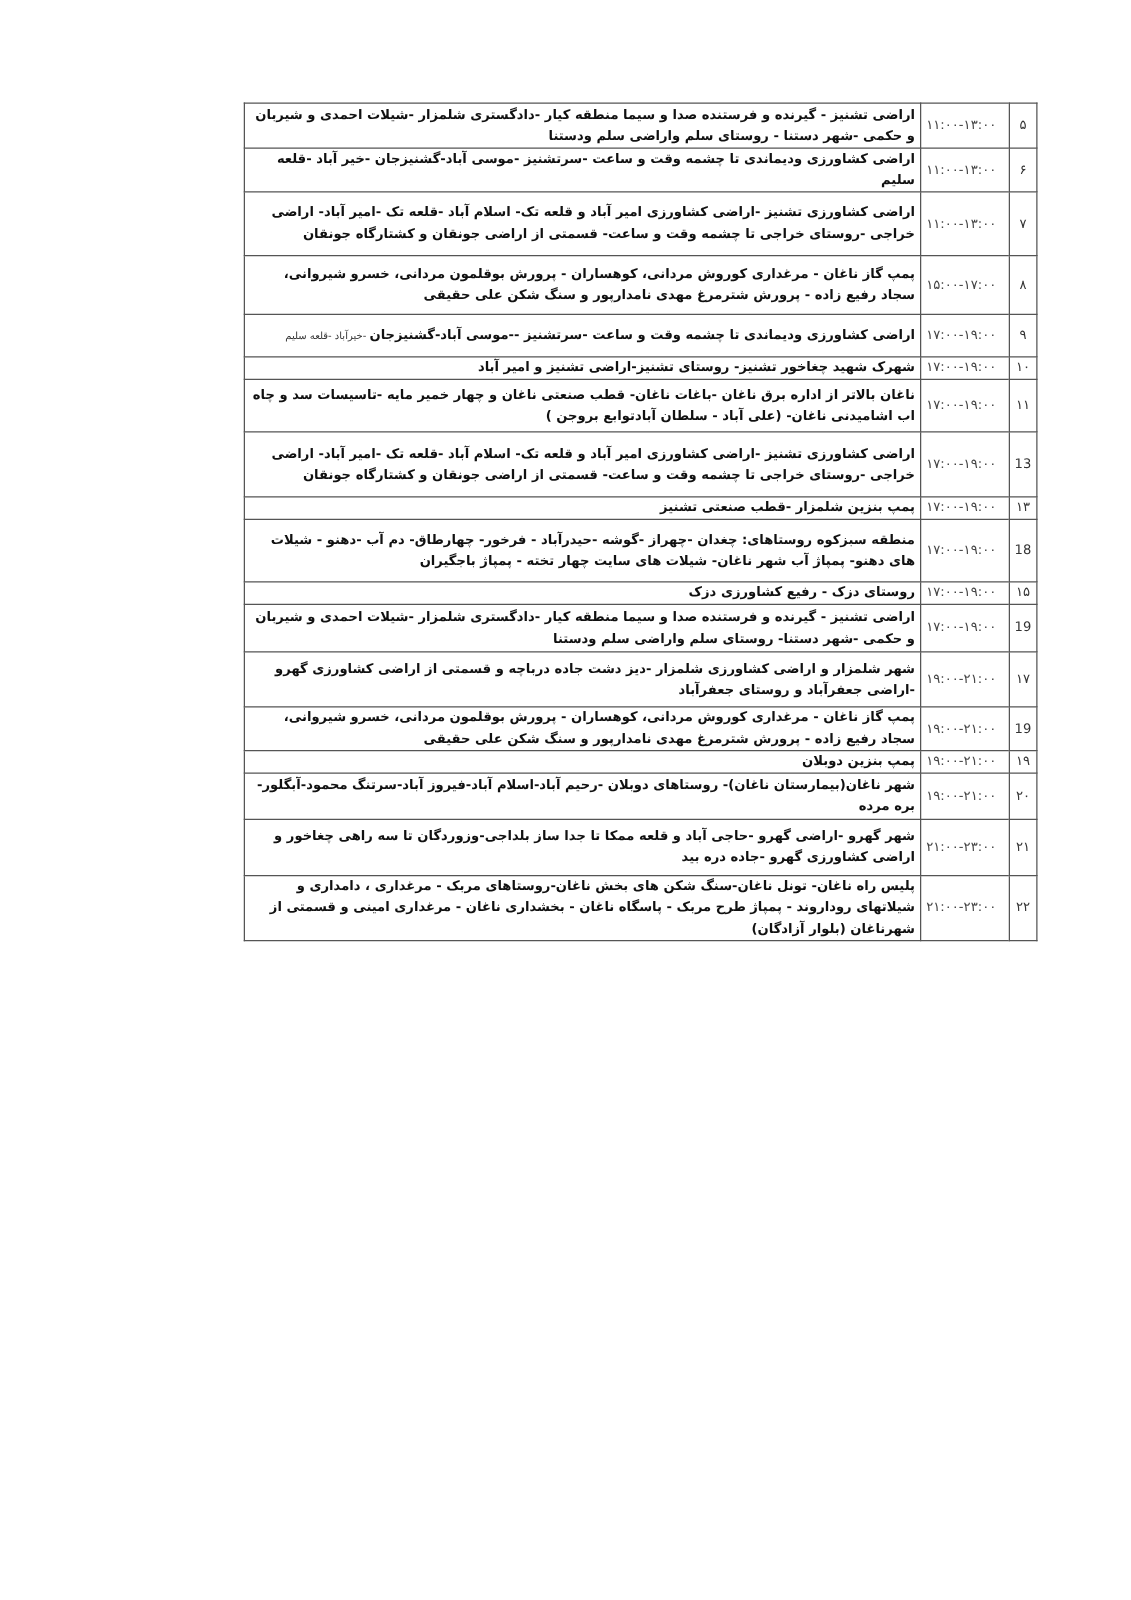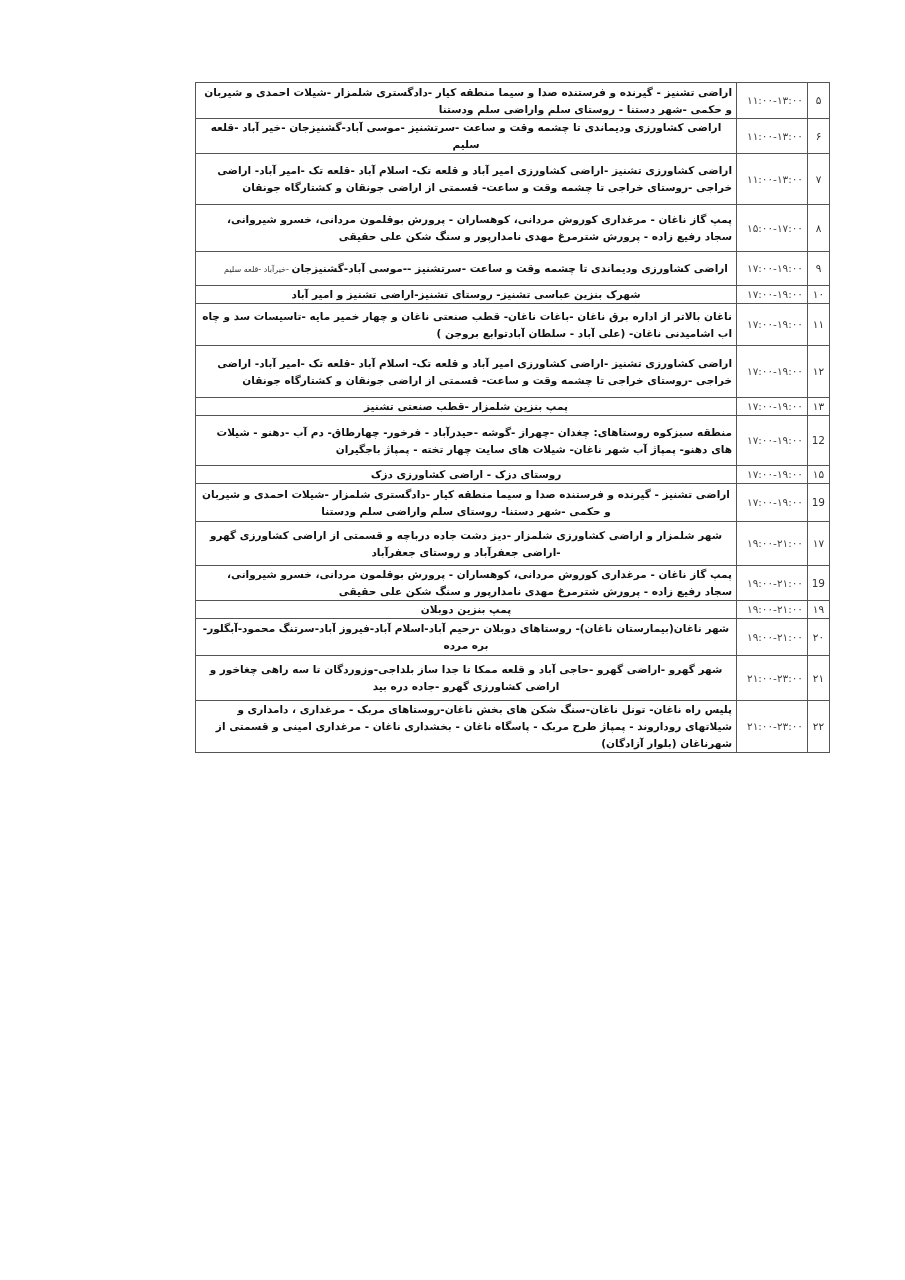--- a/index.html
+++ b/index.html
@@ -8,24 +8,24 @@
   .page { position: absolute; left: 0; top: 0; width: 905px; height: 1280px; background: #fff; }
   table.schedule {
     position: absolute; left: 195px; top: 82px; width: 635px;
     border-collapse: collapse; direction: rtl; table-layout: fixed;
   }
   table.schedule td {
     border: 1px solid #555; padding: 0 4px; vertical-align: middle;
     font-size: 10.5px; line-height: 17px;
   }
   td.num { width: 13px; text-align: center; font-size: 10px; color: #333; }
-  td.time { width: 62px; text-align: right; font-size: 9px; color: #444; letter-spacing: 0.5px;
+  td.time { width: 62px; text-align: left; font-size: 9px; color: #444; letter-spacing: 0.5px;
             border-left: 2px solid #444; }
   td.desc { text-align: right; font-weight: bold; }
-  td.desc.center { text-align: center; }
+  td.desc.center { }
   .small { font-weight: normal; font-size: 8px; color: #333; margin-left: 20px; }
 </style>
 </head>
 <body>
 
 <div class="page">
   <table class="schedule">
     <tbody id="rows">
         <tr style="height: 36px;">
     <td class="num">۵</td>
@@ -48,46 +48,46 @@
     <td class="desc"><span>پمپ گاز ناغان - مرغداری کوروش مردانی، کوهساران - پرورش بوقلمون مردانی، خسرو شیروانی، سجاد رفیع زاده - پرورش شترمرغ مهدی نامدارپور و سنگ شکن علی حقیقی</span></td>
   </tr>
         <tr style="height: 34px;">
     <td class="num">۹</td>
     <td class="time">۱۷:۰۰-۱۹:۰۰</td>
     <td class="desc center"><span>اراضی کشاورزی ودیماندی تا چشمه وقت و ساعت -سرتشنیز --موسی آباد-گشنیزجان</span><span class="small"> -خیرآباد -قلعه سلیم</span></td>
   </tr>
         <tr style="height: 16px;">
     <td class="num">۱۰</td>
     <td class="time">۱۷:۰۰-۱۹:۰۰</td>
-    <td class="desc center"><span>شهرک بنزین عباسی تشنیز- روستای تشنیز-اراضی تشنیز و امیر آباد</span></td>
+    <td class="desc center"><span>شهرک شهید چغاخور تشنیز- روستای تشنیز-اراضی تشنیز و امیر آباد</span></td>
   </tr>
         <tr style="height: 42px;">
     <td class="num">۱۱</td>
     <td class="time">۱۷:۰۰-۱۹:۰۰</td>
     <td class="desc"><span>ناغان بالاتر از اداره برق ناغان -باغات ناغان- قطب صنعتی ناغان و چهار خمیر مایه -تاسیسات سد و چاه اب اشامیدنی ناغان- (علی آباد - سلطان آبادتوابع بروجن )</span></td>
   </tr>
         <tr style="height: 52px;">
-    <td class="num">۱۲</td>
+    <td class="num">13</td>
     <td class="time">۱۷:۰۰-۱۹:۰۰</td>
     <td class="desc"><span>اراضی کشاورزی تشنیز -اراضی کشاورزی امیر آباد و قلعه تک- اسلام آباد -قلعه تک -امیر آباد- اراضی خراجی -روستای خراجی تا چشمه وقت و ساعت- قسمتی از اراضی جونقان و کشتارگاه جونقان</span></td>
   </tr>
         <tr style="height: 18px;">
     <td class="num">۱۳</td>
     <td class="time">۱۷:۰۰-۱۹:۰۰</td>
     <td class="desc center"><span>پمپ بنزین شلمزار -قطب صنعتی تشنیز</span></td>
   </tr>
         <tr style="height: 50px;">
-    <td class="num">12</td>
+    <td class="num">18</td>
     <td class="time">۱۷:۰۰-۱۹:۰۰</td>
     <td class="desc"><span>منطقه سبزکوه روستاهای: چغدان -چهراز -گوشه -حیدرآباد - فرخور- چهارطاق- دم آب -دهنو - شیلات های دهنو- پمپاژ آب شهر ناغان- شیلات های سایت چهار تخته - پمپاژ باجگیران</span></td>
   </tr>
         <tr style="height: 17px;">
     <td class="num">۱۵</td>
     <td class="time">۱۷:۰۰-۱۹:۰۰</td>
-    <td class="desc center"><span>روستای دزک - اراضی کشاورزی دزک</span></td>
+    <td class="desc center"><span>روستای دزک - رفیع کشاورزی دزک</span></td>
   </tr>
         <tr style="height: 38px;">
     <td class="num">19</td>
     <td class="time">۱۷:۰۰-۱۹:۰۰</td>
     <td class="desc center"><span>اراضی تشنیز - گیرنده و فرستنده صدا و سیما منطقه کیار -دادگستری شلمزار -شیلات احمدی و شیربان و حکمی -شهر دستنا- روستای سلم واراضی سلم ودستنا</span></td>
   </tr>
         <tr style="height: 44px;">
     <td class="num">۱۷</td>
     <td class="time">۱۹:۰۰-۲۱:۰۰</td>
     <td class="desc center"><span>شهر شلمزار و اراضی کشاورزی شلمزار -دیز دشت جاده درباچه و قسمتی از اراضی کشاورزی گهرو -اراضی جعفرآباد و روستای جعفرآباد</span></td>

